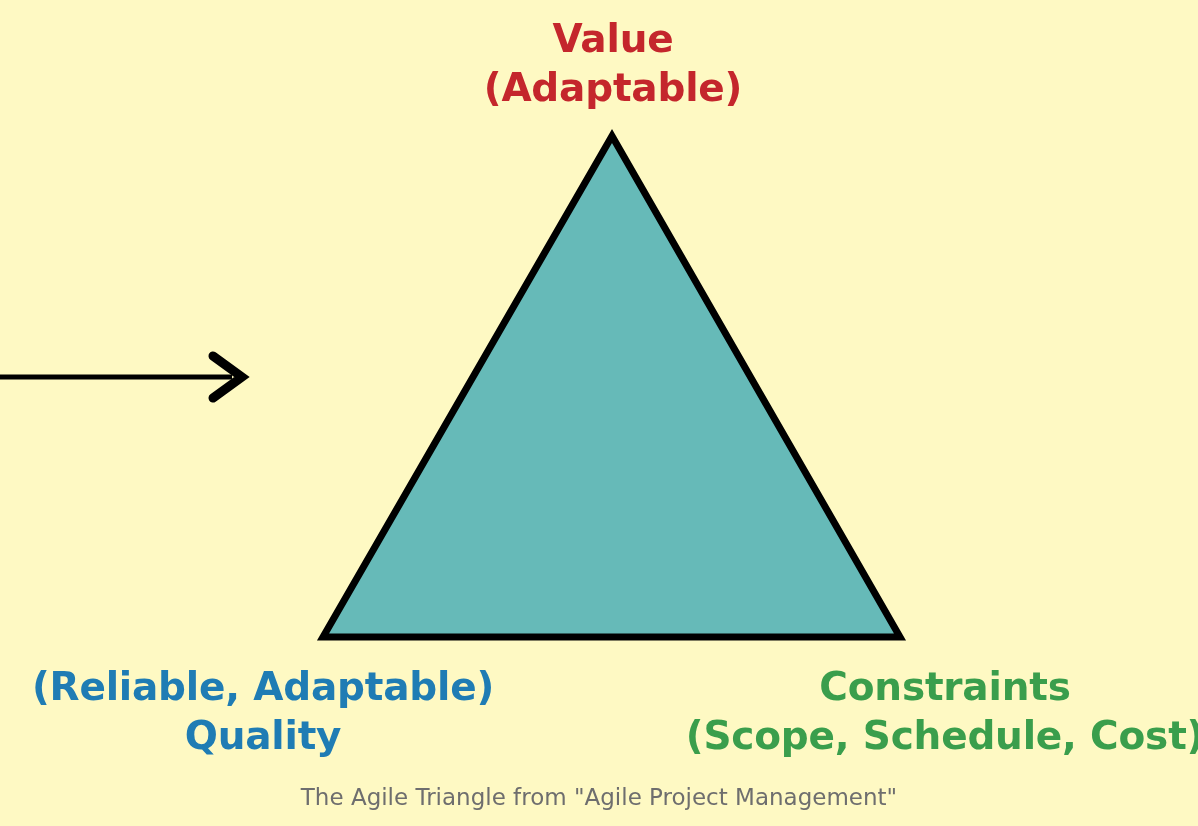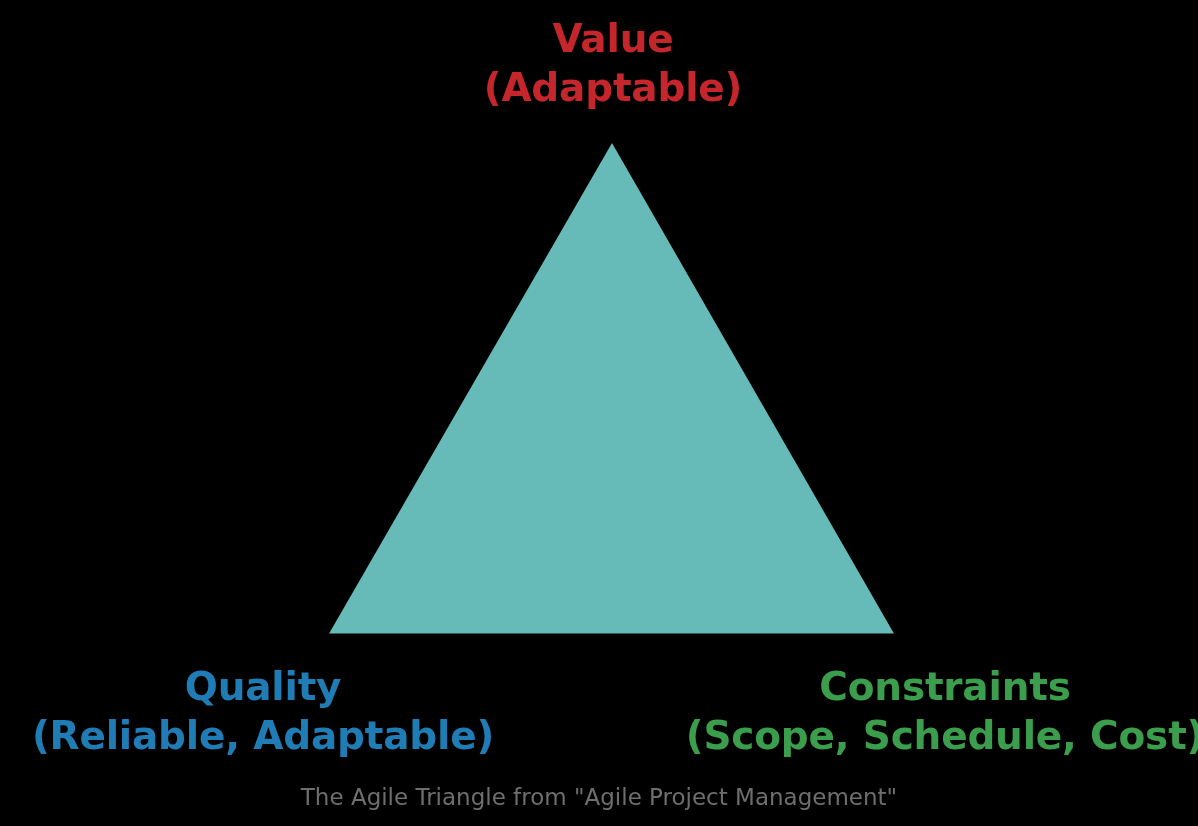--- a/index.html
+++ b/index.html
@@ -7,21 +7,21 @@
     padding: 0;
     background: #ffffff;
   }
   body {
     font-family: "DejaVu Sans", sans-serif;
   }
   #canvas {
     position: relative;
     width: 1198px;
     height: 826px;
-    background: #000000;
+    background: #fef9c3;
     overflow: hidden;
   }
   .diagram-svg {
     position: absolute;
     left: 0;
     top: 0;
     width: 1198px;
     height: 826px;
   }
   .vertex-label {
@@ -83,22 +83,22 @@
 
     <polygon points="612,136 900,637 323,637" fill="#66bab8" stroke="#000000" stroke-width="7" stroke-linejoin="miter"></polygon>
   </svg>
 
   <div class="vertex-label" id="label-value">
     <span class="line">Value</span>
     <span class="line">(Adaptable)</span>
   </div>
 
   <div class="vertex-label" id="label-quality">
+    <span class="line">(Reliable, Adaptable)</span>
     <span class="line">Quality</span>
-    <span class="line">(Reliable, Adaptable)</span>
   </div>
 
   <div class="vertex-label" id="label-constraints">
     <span class="line">Constraints</span>
     <span class="line">(Scope, Schedule, Cost)</span>
   </div>
 
   <div id="caption">The Agile Triangle from "Agile Project Management"</div>
 
 </div>

